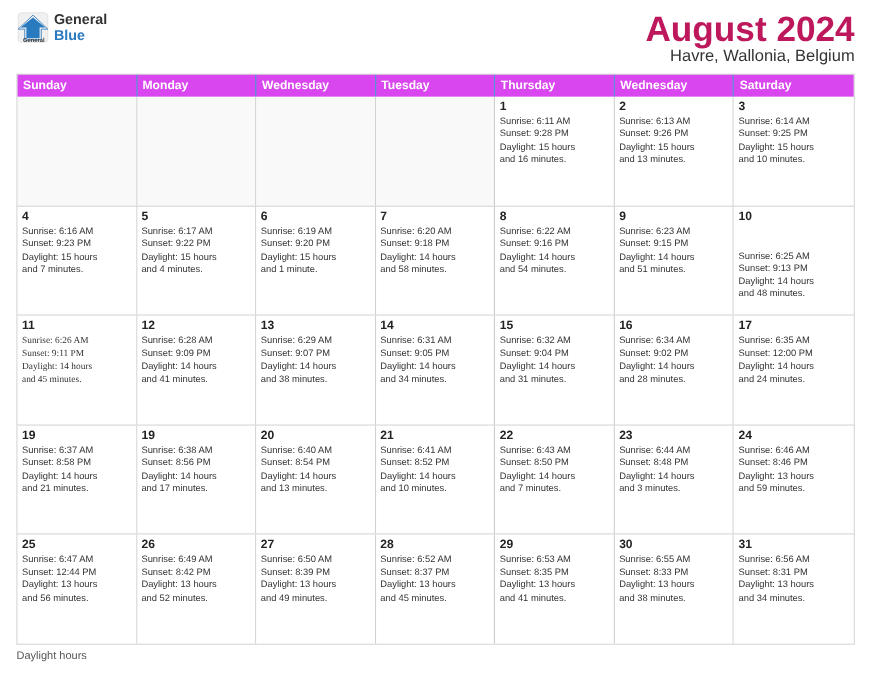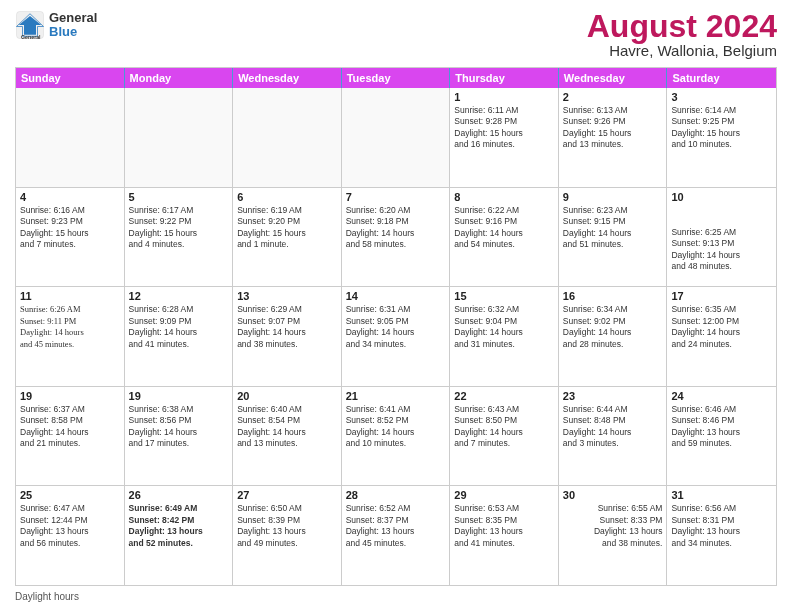--- a/index.html
+++ b/index.html
@@ -332,21 +332,21 @@
         <div class="cal-row">
           <div class="cal-cell">
             <span class="day-num">25</span>
             <div class="day-info" style="white-space: pre-line;">Sunrise: 6:47 AM
 Sunset: 12:44 PM
 Daylight: 13 hours
 and 56 minutes.</div>
           </div>
           <div class="cal-cell">
             <span class="day-num">26</span>
-            <div class="day-info" style="white-space: pre-line; font-weight: bold;">Sunrise: 6:49 AM
+            <div class="day-info" style="white-space: pre-line;">Sunrise: 6:49 AM
 Sunset: 8:42 PM
 Daylight: 13 hours
 and 52 minutes.</div>
           </div>
           <div class="cal-cell">
             <span class="day-num">27</span>
             <div class="day-info" style="white-space: pre-line;">Sunrise: 6:50 AM
 Sunset: 8:39 PM
 Daylight: 13 hours
 and 49 minutes.</div>
@@ -360,21 +360,21 @@
           </div>
           <div class="cal-cell">
             <span class="day-num">29</span>
             <div class="day-info" style="white-space: pre-line;">Sunrise: 6:53 AM
 Sunset: 8:35 PM
 Daylight: 13 hours
 and 41 minutes.</div>
           </div>
           <div class="cal-cell">
             <span class="day-num">30</span>
-            <div class="day-info" style="white-space: pre-line; text-align: right;">Sunrise: 6:55 AM
+            <div class="day-info" style="white-space: pre-line;">Sunrise: 6:55 AM
 Sunset: 8:33 PM
 Daylight: 13 hours
 and 38 minutes.</div>
           </div>
           <div class="cal-cell">
             <span class="day-num">31</span>
             <div class="day-info" style="white-space: pre-line;">Sunrise: 6:56 AM
 Sunset: 8:31 PM
 Daylight: 13 hours
 and 34 minutes.</div>

